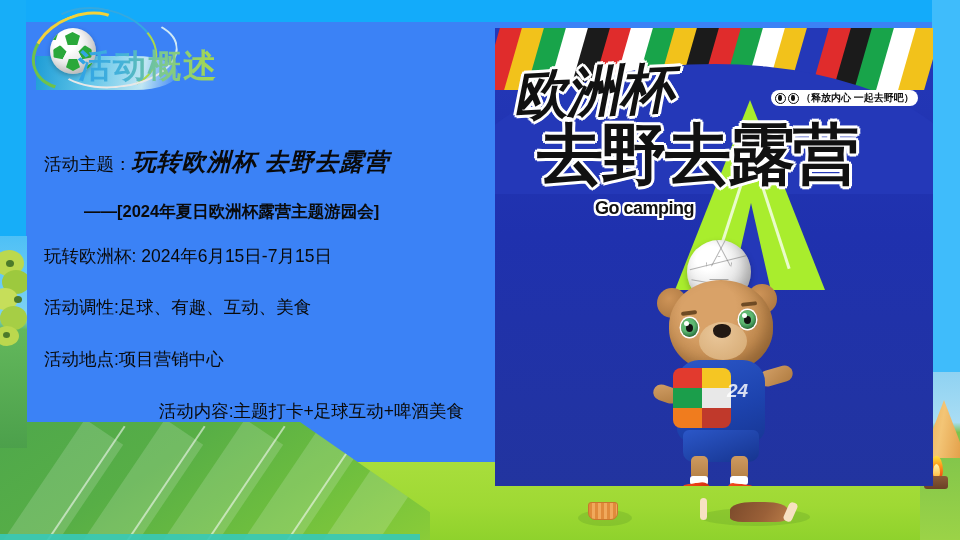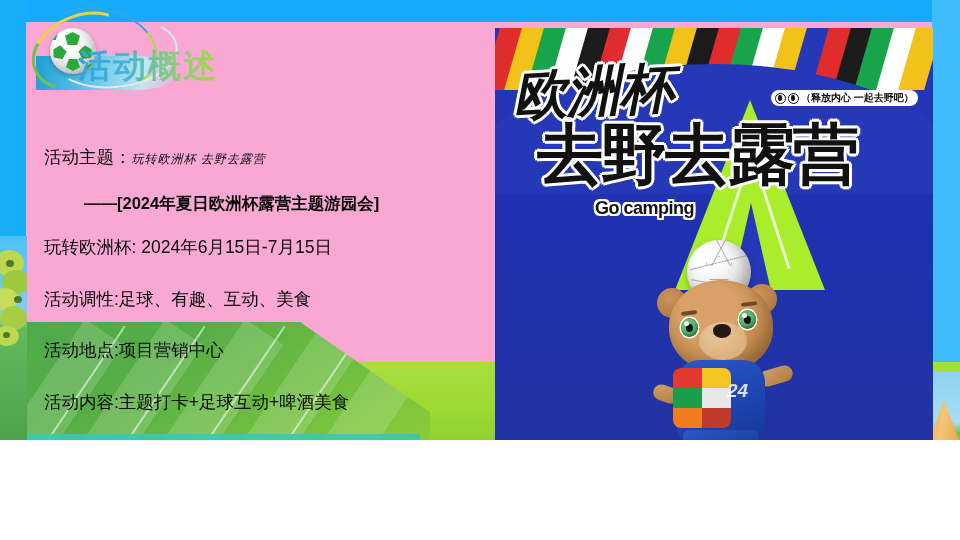--- a/index.html
+++ b/index.html
@@ -4,21 +4,21 @@
 <style>
   * { margin:0; padding:0; box-sizing:border-box; }
   html, body { width:960px; height:540px; overflow:hidden; }
   body {
     font-family:"Liberation Sans","DejaVu Sans",sans-serif;
     background:#ffffff;
     position:relative;
   }
 
   
-  #slide { position:absolute; inset:0; width:960px; height:440px; background:#f9a8d4; overflow:hidden; }
+  #slide { position:absolute; inset:0; width:960px; height:540px; background:#3b82f6; overflow:hidden; }
 
   
   .top-band {
     position:absolute; left:0; top:0; width:960px; height:22px;
     background:#13ABFA;
   }
   
   .left-bar {
     position:absolute; left:0; top:0; width:26px; height:540px;
     background:#17AEF8;
@@ -135,22 +135,22 @@
     -webkit-background-clip:text; background-clip:text; color:transparent;
     white-space:nowrap;
   }
 
   
   .body-text { position:absolute; left:44px; top:146px; width:420px; }
   .line { font-size:17.5px; color:#0A0A0A; line-height:1.35; white-space:nowrap; }
   .line.l1 { margin-bottom:22px; }
   .line.l2 { margin-left:40px; margin-bottom:22px; font-size:16.5px;font-weight:bold; }
   .line.l3, .line.l4, .line.l5 { margin-bottom:28px; }
-  .line.l6 { margin-bottom:4px; }
-  .theme-em { font-weight:normal; font-style:italic; font-size:12px; letter-spacing:1px; }
+  .line.l6 { margin-bottom:4px;text-align:right; }
+  .theme-em { font-weight:bold; font-style:italic; font-size:24px; letter-spacing:1px; }
 
   
   .poster {
     position:absolute; left:495px; top:28px; width:438px; height:458px;
     background:linear-gradient(180deg,#2438B8 0%, #1F31AE 45%, #22349F 100%);
     overflow:hidden;
   }
   .flags { position:absolute; left:0; top:0; width:438px; height:62px; display:flex; }
   .flag { height:100%; transform:skewX(-16deg); margin-left:-4px; }
   .poster-curve {

